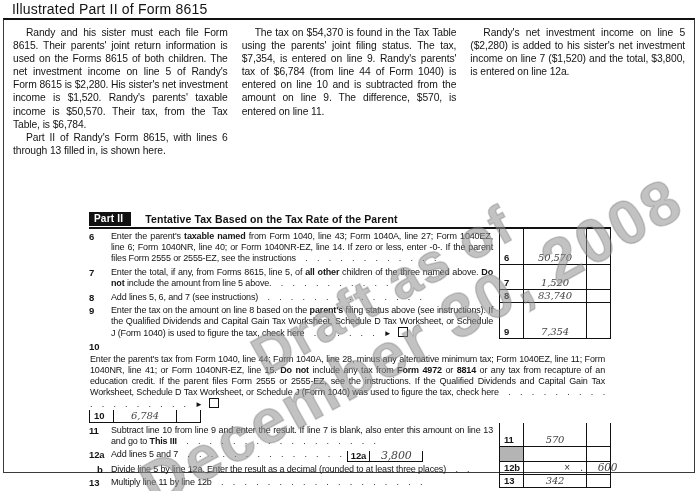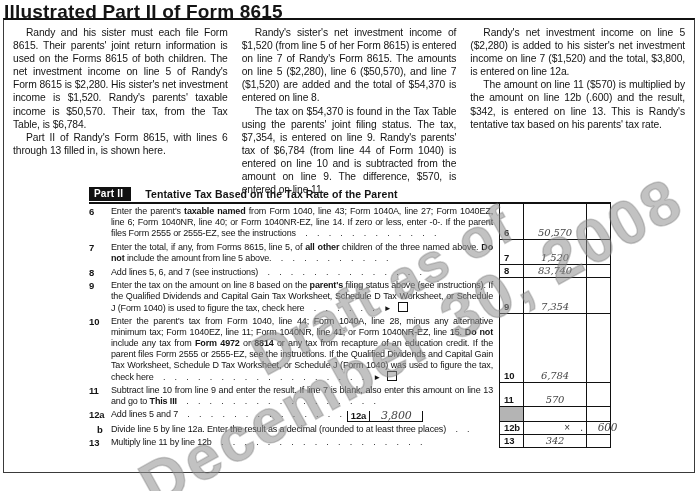--- a/index.html
+++ b/index.html
@@ -1,26 +1,26 @@
 <!DOCTYPE html>
 <html><head>
 <meta charset="utf-8">
 <style>
   html,body{margin:0;padding:0;background:#fff;}
   .page{position:relative;width:699px;height:491px;background:#fff;overflow:hidden;
         font-family:"Liberation Sans",sans-serif;color:#141414;}
-  .page-title{position:absolute;left:4px;top:1px;font-size:19px;font-weight:bold;letter-spacing:.2px;}
+  .page-title{position:absolute;left:12px;top:1px;font-size:14px;font-weight:normal;letter-spacing:.2px;}
   .content-box{position:absolute;left:3px;top:18px;width:690px;height:452px;
                border:1px solid #3a3a3a;border-top:2.5px solid #111;background:#fff;}
   
   .cols{display:flex;gap:14px;padding:6px 9px 0 9px;}
   .col{width:217px;font-size:10.3px;line-height:13.1px;letter-spacing:-0.1px;text-align:justify;}
   .col p{margin:0;text-indent:13px;}
   
-  .form{position:absolute;left:85px;top:167px;width:522px;font-size:9px;line-height:11px;letter-spacing:-0.15px;}
+  .form{position:absolute;left:85px;top:192px;width:522px;font-size:9px;line-height:11px;letter-spacing:-0.15px;}
   .fhead{display:flex;align-items:center;border-bottom:2px solid #111;padding-bottom:1px;}
   .plabel{background:#111;color:#fff;font-weight:bold;font-size:10px;letter-spacing:.2px;padding:1px 8px 2px 5px;}
   .ptitle{font-weight:bold;font-size:10.5px;margin-left:14px;letter-spacing:.1px;}
   .frow{display:flex;align-items:stretch;}
   .gnum{width:21px;flex:none;font-weight:bold;font-size:9.5px;padding-top:2px;}
   .gnum.indent{padding-left:8px;box-sizing:border-box;}
   .gdesc{flex:1;padding:2px 6px 0 1px;text-align:justify;}
   .bold{font-weight:bold;}
   .leaders{word-spacing:7px;white-space:normal;color:#222;}
   .arrow{font-size:8px;margin:0 6px 0 9px;letter-spacing:0;}
@@ -33,21 +33,21 @@
   .vamt.plain{font-family:"Liberation Sans",sans-serif;font-style:normal;font-size:10px;justify-content:flex-end;padding-right:3px;color:#333;}
   .vcents{width:25px;flex:none;box-sizing:border-box;border-left:1px solid #111;border-right:1px solid #111;
           display:flex;align-items:flex-end;justify-content:center;font-family:"DejaVu Serif",serif;
           font-style:italic;font-size:10.5px;color:#454545;padding-bottom:1px;padding-left:18px;}
   .vnum.gray{background:#b4b4b4;}
   
   #form-rows .frow:nth-child(1){min-height:36px;}
   #form-rows .frow:nth-child(2){min-height:25px;}
   #form-rows .frow:nth-child(3){min-height:13px;}
   #form-rows .frow:nth-child(4){min-height:34px;}
-  #form-rows .frow:nth-child(5){min-height:67px;}
+  #form-rows .frow:nth-child(5){min-height:67px;flex-direction:column;}
   #form-rows .frow:nth-child(6){min-height:22px;}
   #form-rows .frow:nth-child(7){min-height:11px;}
   #form-rows .frow:nth-child(8){min-height:13px;}
   #form-rows .frow:nth-child(9){min-height:12px;}
   
   .ib{display:inline-flex;border-bottom:1px solid #111;vertical-align:-2px;margin-left:5px;line-height:10px;}
   .ib-label{font-weight:bold;border-left:1px solid #111;border-right:1px solid #111;padding:0 3px;font-size:9.5px;}
   .ib-val{width:52px;text-align:center;border-right:1px solid #111;font-family:"DejaVu Serif",serif;
           font-style:italic;font-size:11px;color:#454545;}
   
@@ -63,26 +63,24 @@
 <div class="page">
   <div class="page-title">Illustrated Part II of Form 8615</div>
 
   <div class="content-box">
     <div class="cols">
       <div class="col">
           <p>Randy and his sister must each file Form 8615. Their parents' joint return information is used on the Forms 8615 of both children. The net investment income on line 5 of Randy's Form 8615 is $2,280. His sister's net investment income is $1,520. Randy's parents' taxable income is $50,570. Their tax, from the Tax Table, is $6,784.</p>
           <p>Part II of Randy's Form 8615, with lines 6 through 13 filled in, is shown here.</p>
         </div>
       <div class="col">
-          <p>Randy's sister's net investment income of $1,520 (from line 5 of her Form 8615) is entered on line 7 of Randy's Form 8615. The amounts on line 5 ($2,280), line 6 ($50,570), and line 7 ($1,520) are added and the total of $54,370 is entered on line 8.</p>
           <p>The tax on $54,370 is found in the Tax Table using the parents' joint filing status. The tax, $7,354, is entered on line 9. Randy's parents' tax of $6,784 (from line 44 of Form 1040) is entered on line 10 and is subtracted from the amount on line 9. The difference, $570, is entered on line 11.</p>
         </div>
       <div class="col">
           <p>Randy's net investment income on line 5 ($2,280) is added to his sister's net investment income on line 7 ($1,520) and the total, $3,800, is entered on line 12a.</p>
-          <p>The amount on line 11 ($570) is multiplied by the amount on line 12b (.600) and the result, $342, is entered on line 13. This is Randy's tentative tax based on his parents' tax rate.</p>
         </div>
     </div>
 
     <div class="form">
       <div class="fhead">
         <span class="plabel">Part II</span>
         <span class="ptitle">Tentative Tax Based on the Tax Rate of the Parent</span>
       </div>
       <div id="form-rows">
           <div class="frow">

